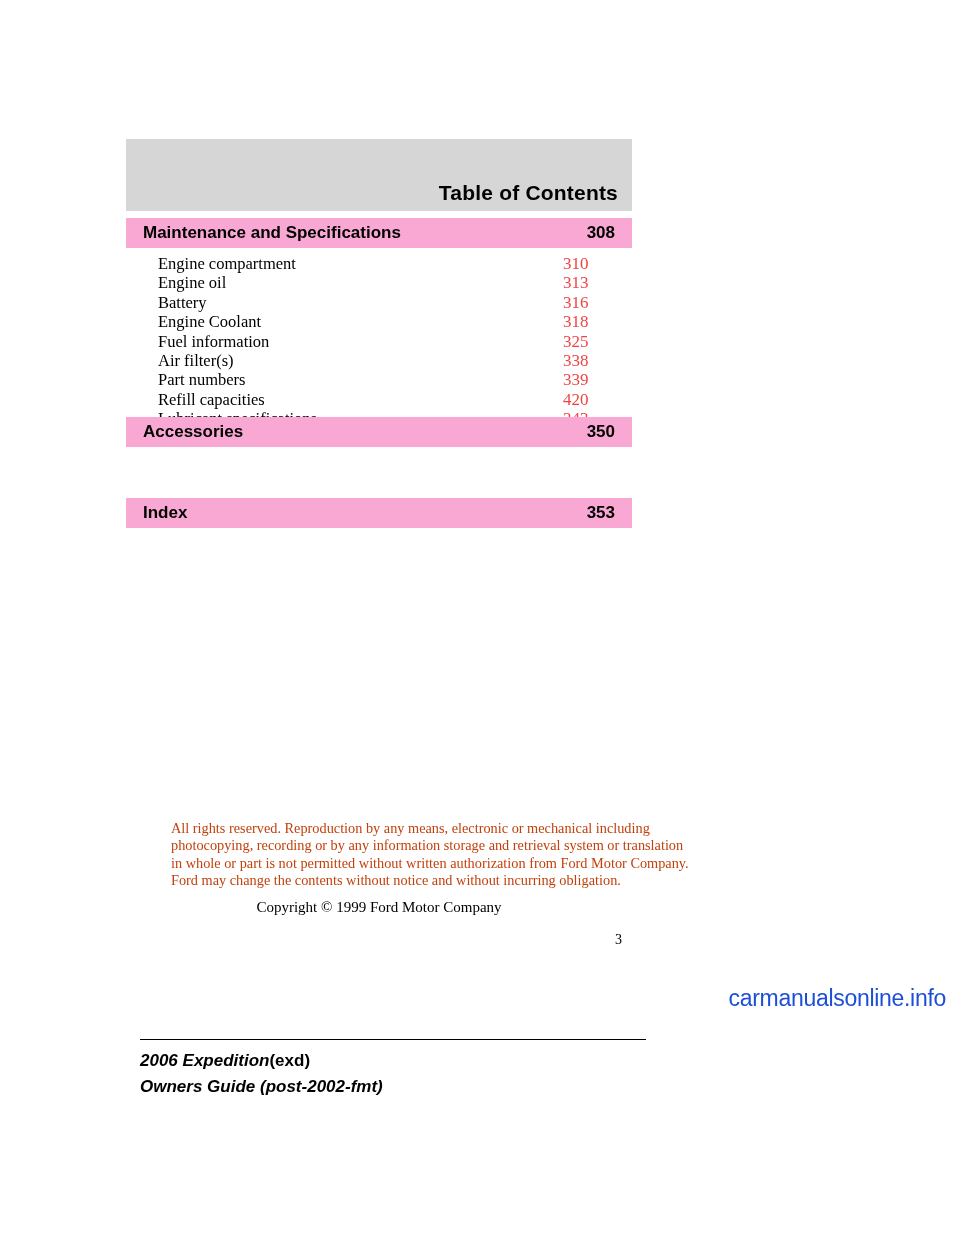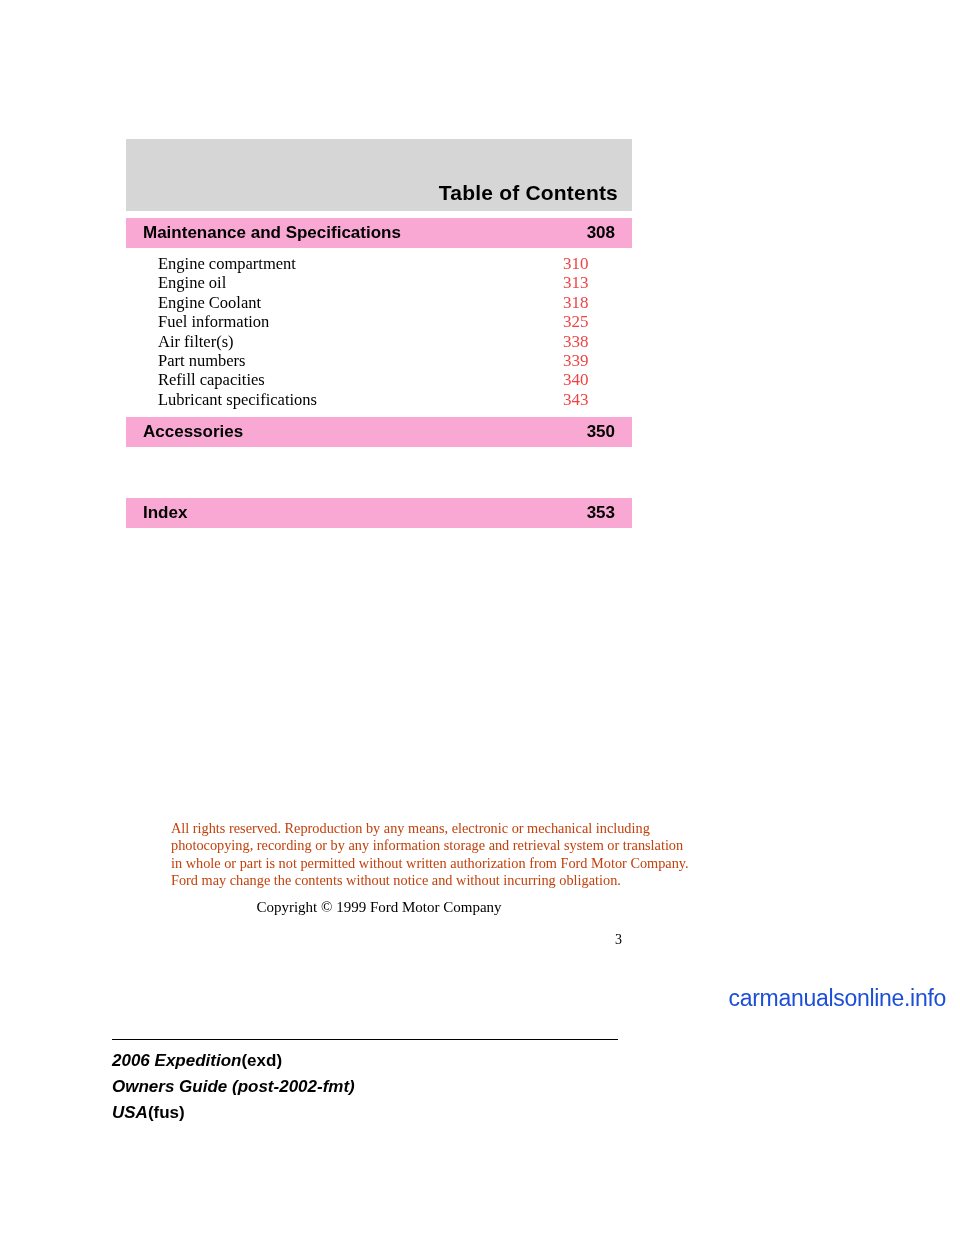--- a/index.html
+++ b/index.html
@@ -125,21 +125,21 @@
     position: absolute;
     left: 615px;
     top: 932px;
     font-size: 14px;
     color: #000;
   }
 
   
   .footer {
     position: absolute;
-    left: 112px;
+    left: 140px;
     top: 1048px;
     width: 600px;
   }
   .footer .rule {
     position: absolute;
     left: 0;
     top: -9px;
     width: 506px;
     height: 1px;
     background: #000;
@@ -187,38 +187,42 @@
   <div class="entries">
     <div class="entry">
       <span class="e-label">Engine compartment</span>
       <span class="e-page">310</span>
     </div>
     <div class="entry">
       <span class="e-label">Engine oil</span>
       <span class="e-page">313</span>
     </div>
     <div class="entry">
+      <span class="e-label">Battery</span>
+      <span class="e-page">316</span>
+    </div>
+    <div class="entry">
       <span class="e-label">Engine Coolant</span>
       <span class="e-page">318</span>
     </div>
     <div class="entry">
       <span class="e-label">Fuel information</span>
       <span class="e-page">325</span>
     </div>
     <div class="entry">
       <span class="e-label">Air filter(s)</span>
       <span class="e-page">338</span>
     </div>
     <div class="entry">
       <span class="e-label">Part numbers</span>
       <span class="e-page">339</span>
     </div>
     <div class="entry">
       <span class="e-label">Refill capacities</span>
-      <span class="e-page">340</span>
+      <span class="e-page">420</span>
     </div>
     <div class="entry">
       <span class="e-label">Lubricant specifications</span>
       <span class="e-page">343</span>
     </div>
   </div>
 
   <div class="section-bar" id="bar-access">
     <span class="sec-label">Accessories</span>
     <span class="sec-page">350</span>
@@ -234,20 +238,17 @@
   <div class="folio">3</div>
 
   <div class="footer">
     <div class="rule"></div>
     <div class="f-line">
       <span class="f-strong">2006 Expedition</span><span class="f-light">(exd)</span>
     </div>
     <div class="f-line">
       <span class="f-strong">Owners Guide (post-2002-fmt)</span>
     </div>
-    <div class="f-line">
-      <span class="f-strong">USA</span><span class="f-light">(fus)</span>
-    </div>
   </div>
 
   <div class="watermark">carmanualsonline.info</div>
 
 </div>
 
 </body></html>

